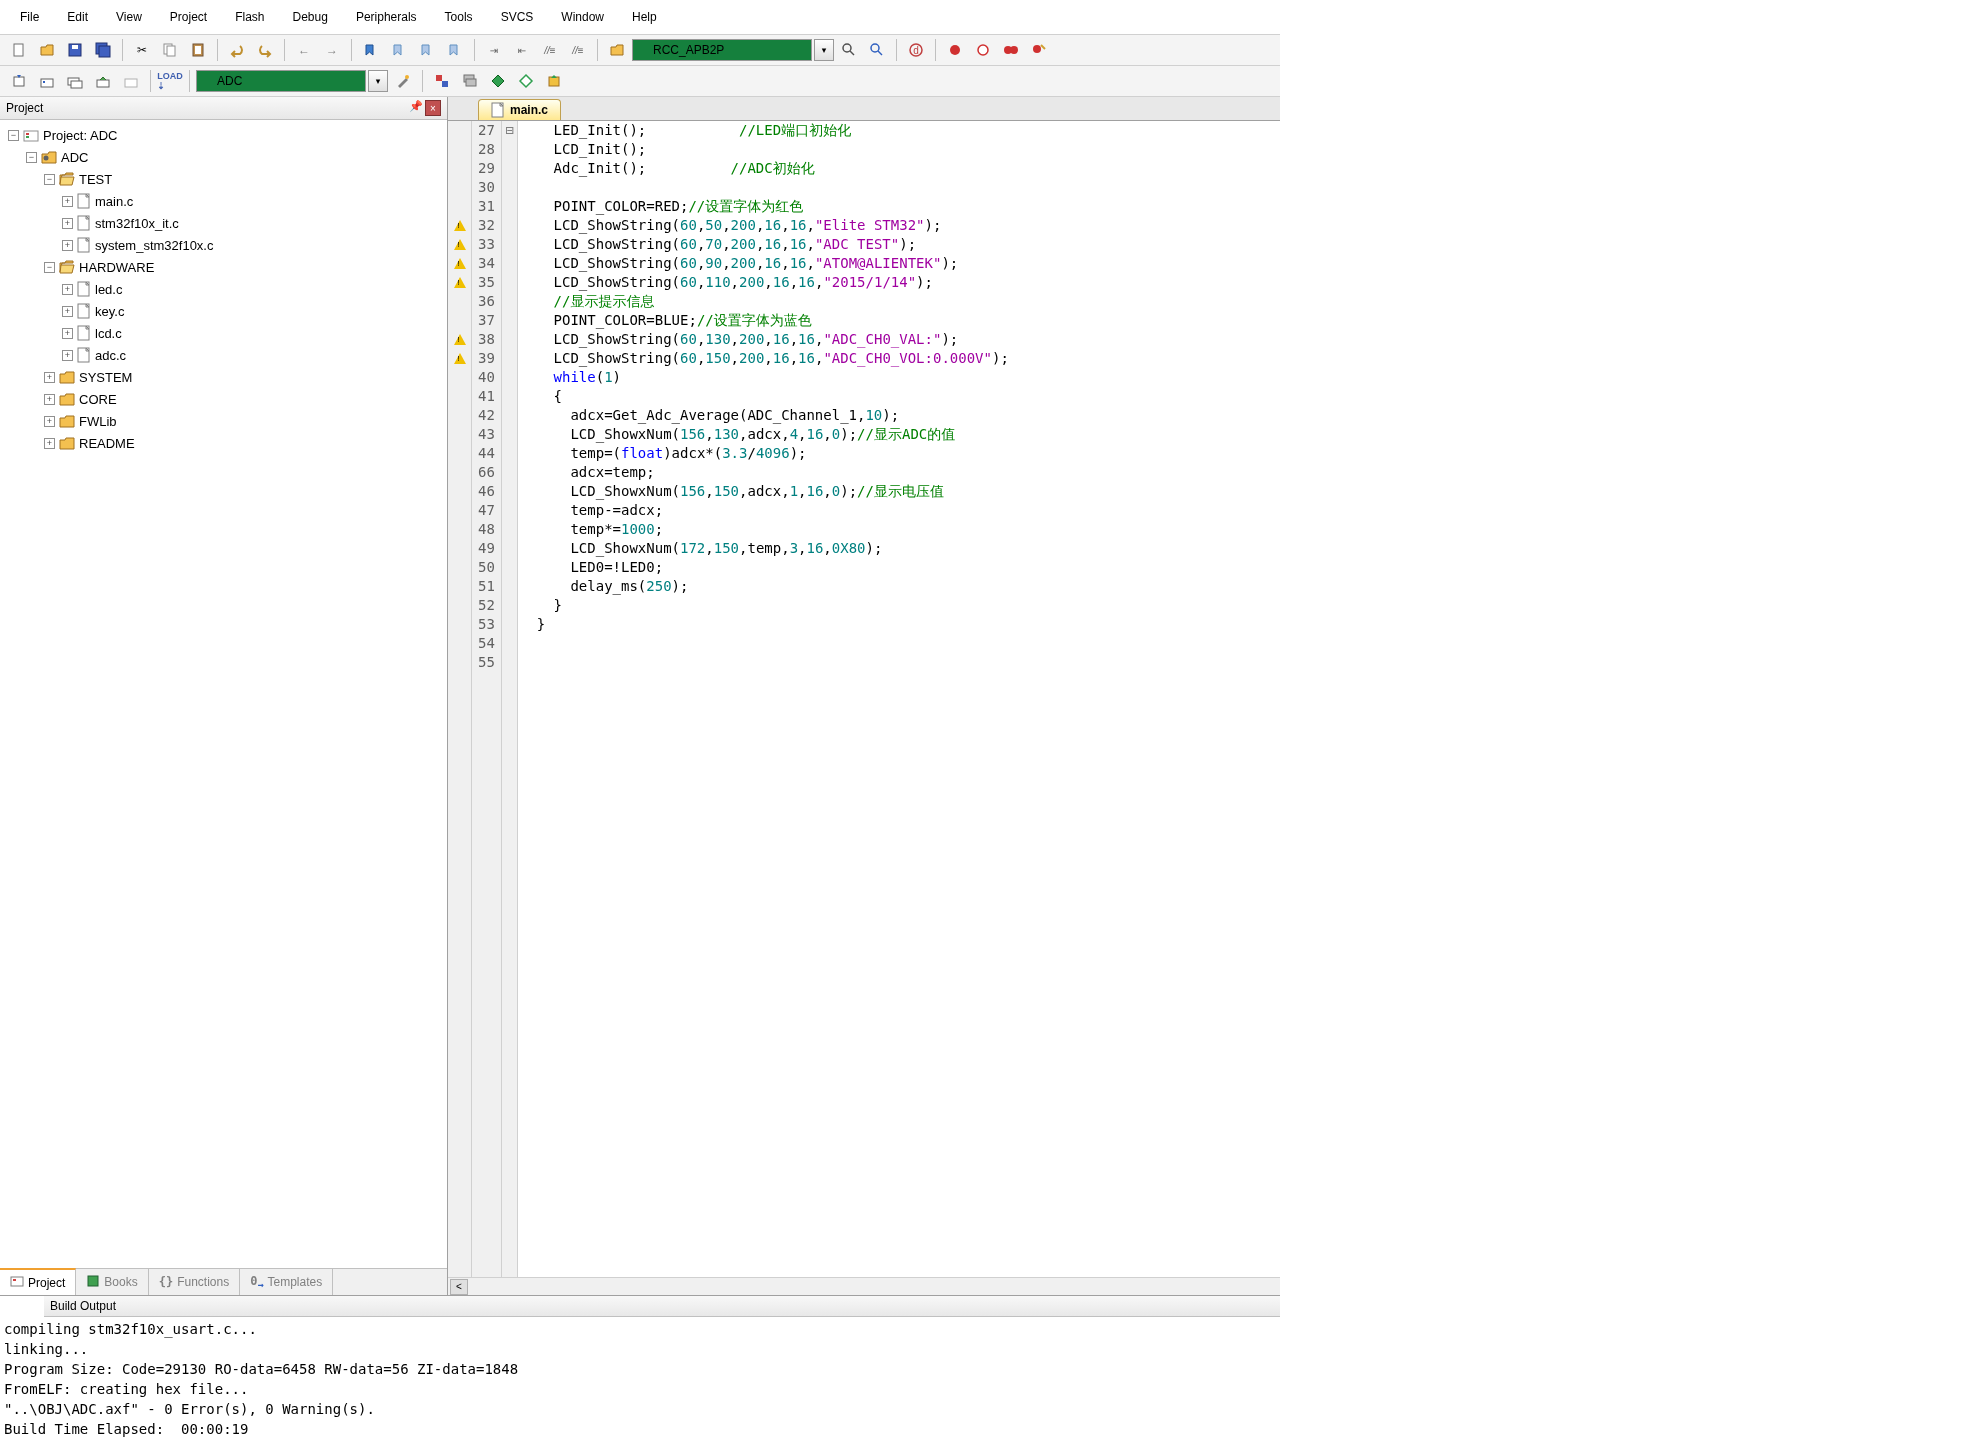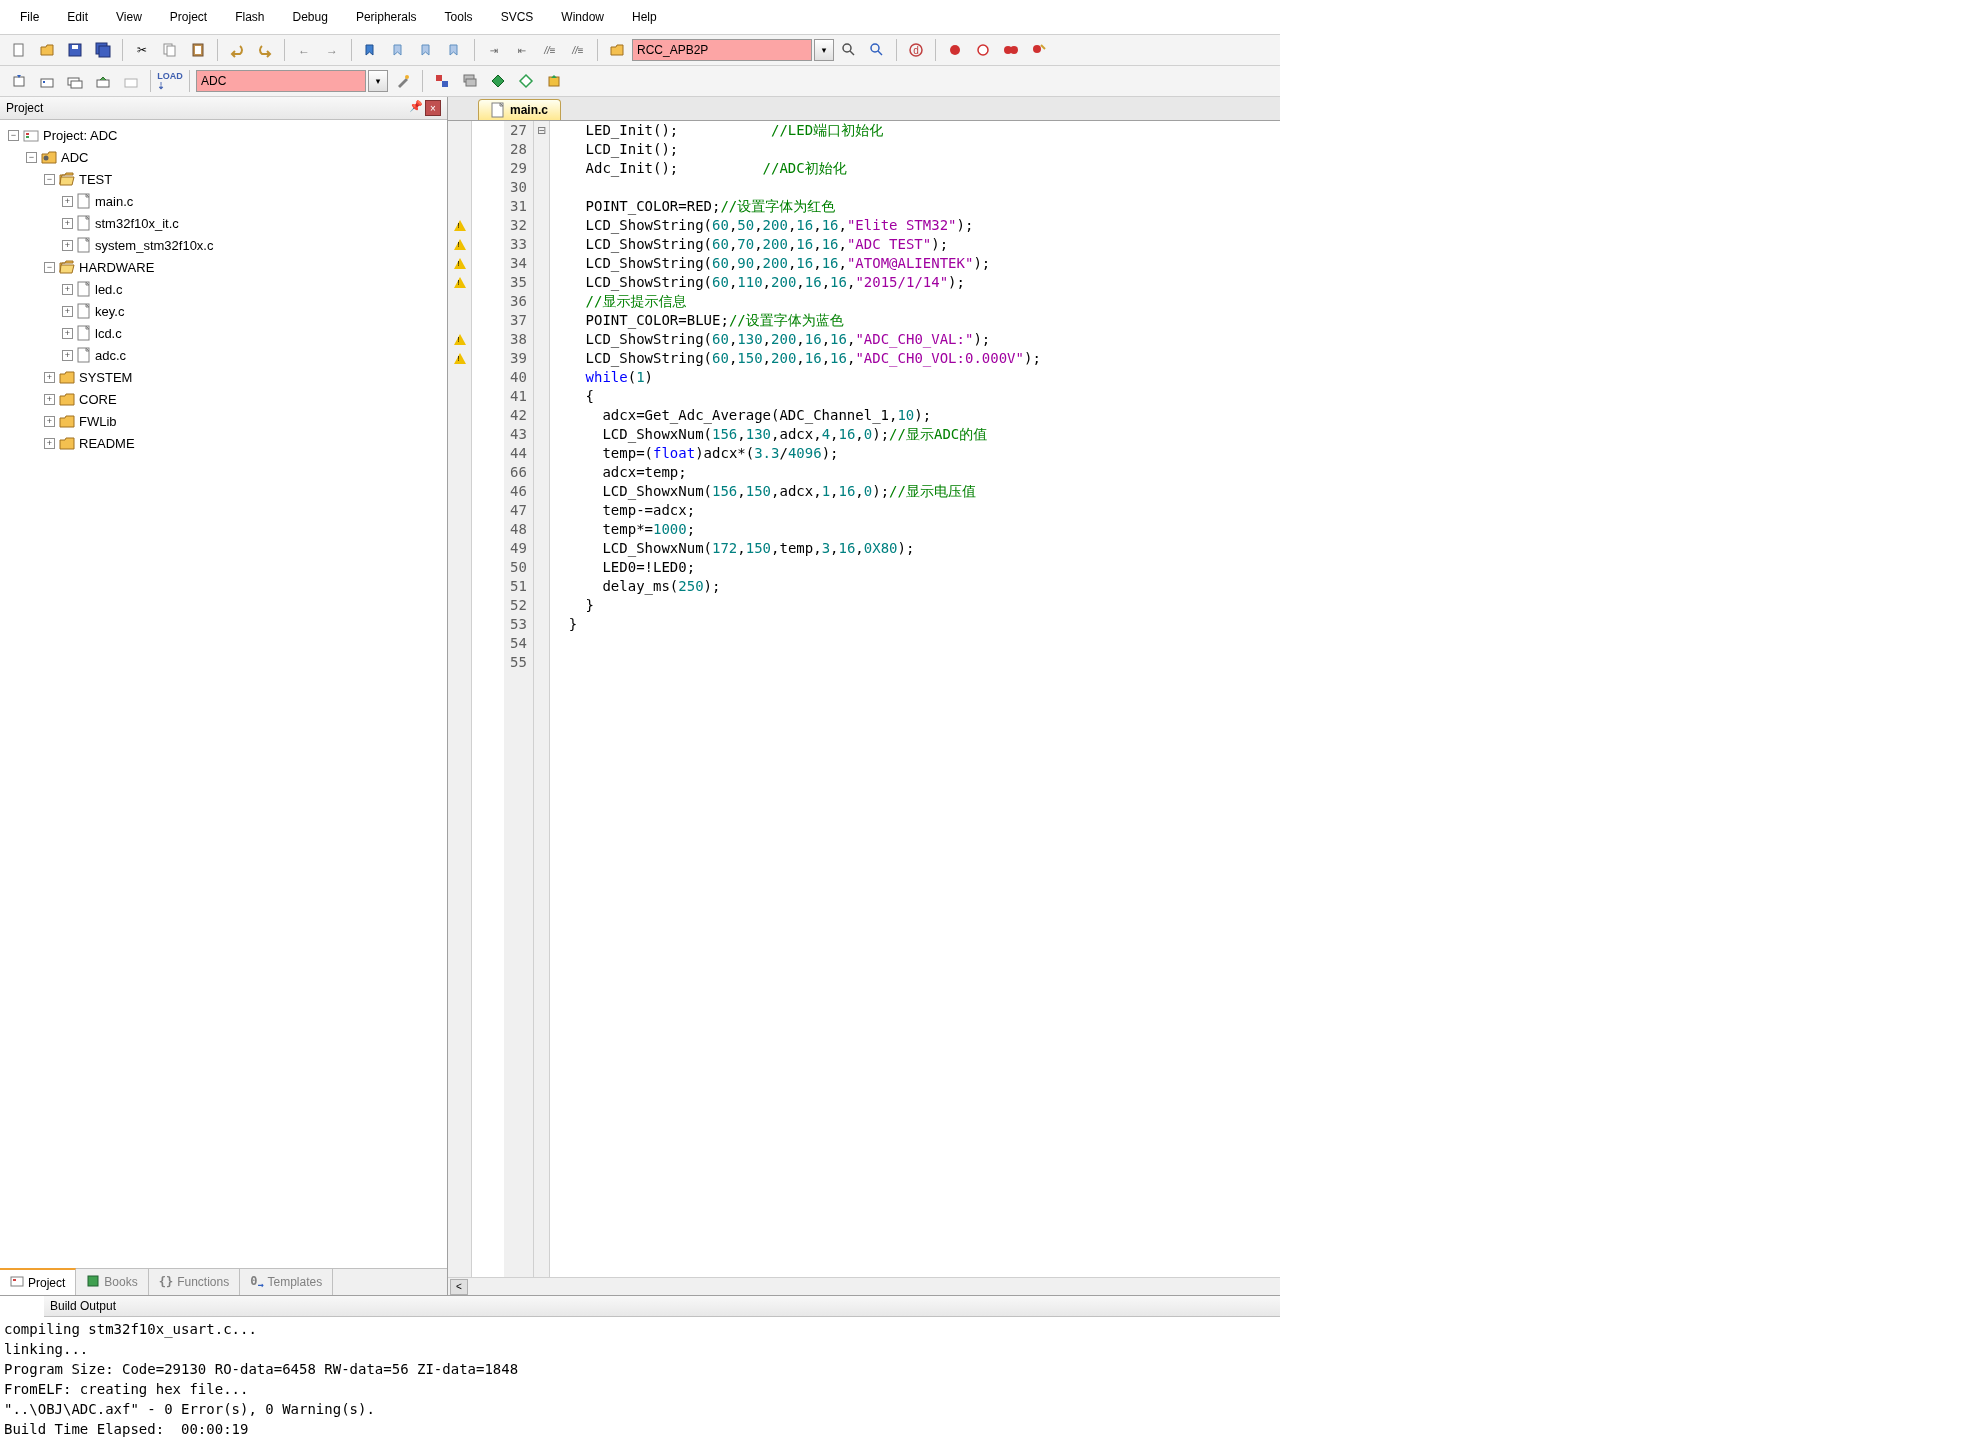--- a/index.html
+++ b/index.html
@@ -7,21 +7,21 @@
 .window { display: flex; flex-direction: column; height: 100vh; width: 1280px; }
 
 
 .menubar { display: flex; padding: 6px 6px; background: #fff; border-bottom: 1px solid #d0d0d0; }
 .menubar-item { padding: 4px 14px; cursor: default; }
 
 
 .toolbar { display: flex; align-items: center; padding: 3px 6px; background: #f4f4f4; border-bottom: 1px solid #d0d0d0; gap: 2px; }
 .toolbar .sep { width: 1px; height: 22px; background: #c0c0c0; margin: 0 4px; }
 .tb-btn { width: 26px; height: 24px; display: flex; align-items: center; justify-content: center; border: 1px solid transparent; cursor: default; }
-.tb-sel { height: 22px; border: 1px solid #999; background: #fca5a5; padding: 1px 4px; font-size: 12px; }
+.tb-sel { height: 22px; border: 1px solid #999; background: #15803d; padding: 1px 20px; font-size: 12px; }
 .tb-sel.wide { width: 170px; }
 .tb-sel.wider { width: 180px; }
 .tb-dropdown { width: 20px; height: 22px; border: 1px solid #999; background: linear-gradient(#fff,#e0e0e0); text-align: center; font-size: 9px; line-height: 20px; }
 
 
 .main-area { display: flex; flex: 1; min-height: 0; }
 
 
 .left-panel { width: 448px; display: flex; flex-direction: column; border-right: 1px solid #a0a0a0; }
 .panel-header { background: linear-gradient(#f8f8f8,#e8e8e8); border-bottom: 1px solid #c0c0c0; padding: 3px 6px; display: flex; justify-content: space-between; align-items: center; font-size: 12px; }
@@ -38,21 +38,21 @@
 .left-tab { padding: 4px 10px; display: flex; align-items: center; gap: 4px; border-right: 1px solid #c0c0c0; cursor: default; font-size: 12px; }
 .left-tab.active { background: #fff; border-top: 2px solid #f0a030; margin-top: -1px; }
 .left-tab:not(.active) { color: #808080; }
 
 
 .editor-area { flex: 1; display: flex; flex-direction: column; min-width: 0; }
 .editor-tabs { display: flex; background: #e8e8e8; border-bottom: 1px solid #a0a0a0; padding-left: 30px; align-items: flex-end; height: 24px; }
 .editor-tab { background: linear-gradient(#fffff0,#ffe890); border: 1px solid #c0a050; border-bottom: none; border-radius: 4px 4px 0 0; padding: 2px 12px; display: flex; align-items: center; gap: 5px; font-weight: bold; font-size: 12px; }
 .editor-body { flex: 1; display: flex; overflow: hidden; background: #fff; }
 .marker-col { width: 24px; background: #f0f0f0; border-right: 1px solid #d0d0d0; }
-.lineno-col { background: #f0f0f0; border-right: 1px solid #d0d0d0; text-align: right; padding: 0 6px; color: #606060; font-family: Consolas, monospace; font-size: 14px; line-height: 19px; margin-left: 32px; }
+.lineno-col { background: #f0f0f0; border-right: 1px solid #d0d0d0; text-align: right; padding: 0 6px; color: #606060; font-family: Consolas, monospace; font-size: 14px; line-height: 19px; }
 .fold-col { width: 16px; background: #f0f0f0; border-right: 1px solid #d0d0d0; font-family: Consolas, monospace; font-size: 14px; line-height: 19px; text-align: center; color: #808080; }
 .code-col { flex: 1; font-family: Consolas, monospace; font-size: 14px; line-height: 19px; white-space: pre; padding-left: 2px; overflow-x: auto; }
 .marker-row { height: 19px; display: flex; align-items: center; justify-content: center; }
 .warn-marker { width: 0; height: 0; border-left: 6px solid transparent; border-right: 6px solid transparent; border-bottom: 11px solid #f0c000; position: relative; }
 .warn-marker::after { content: "!"; position: absolute; left: -2px; top: 1px; font-size: 8px; color: #000; }
 .editor-scrollbar { height: 18px; background: #f0f0f0; border-top: 1px solid #d0d0d0; display: flex; align-items: center; }
 .scroll-left-btn { width: 18px; height: 16px; background: #e0e0e0; border: 1px solid #b0b0b0; text-align: center; font-size: 10px; line-height: 14px; margin-left: 2px; }
 
 
 .build-panel { border-top: 1px solid #a0a0a0; }

